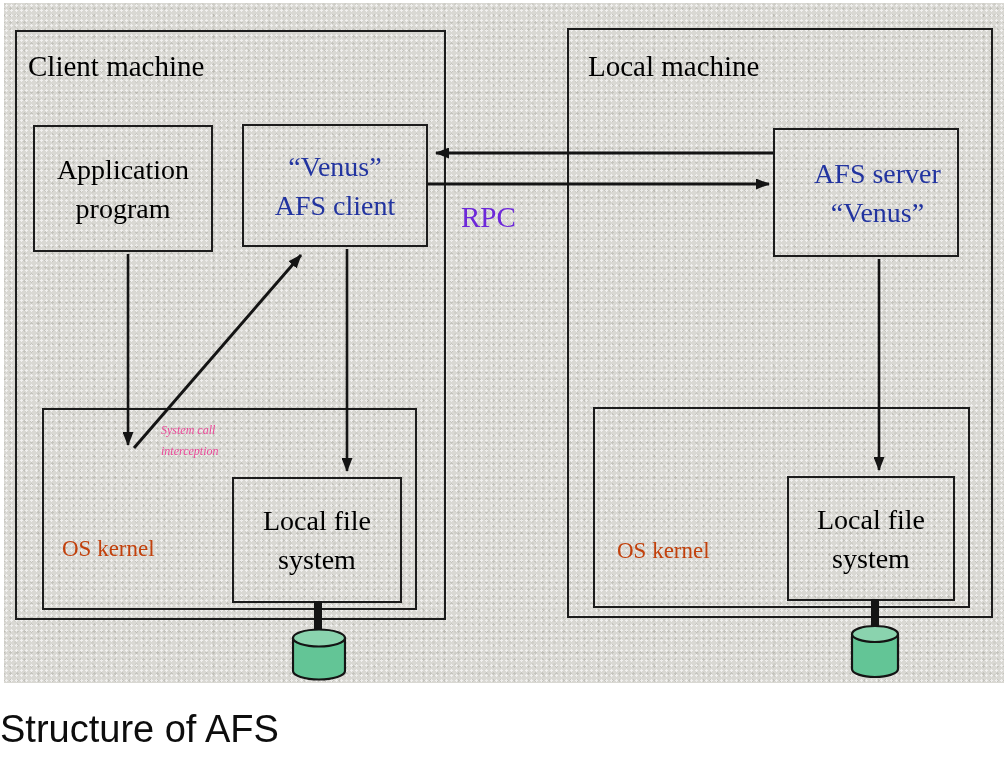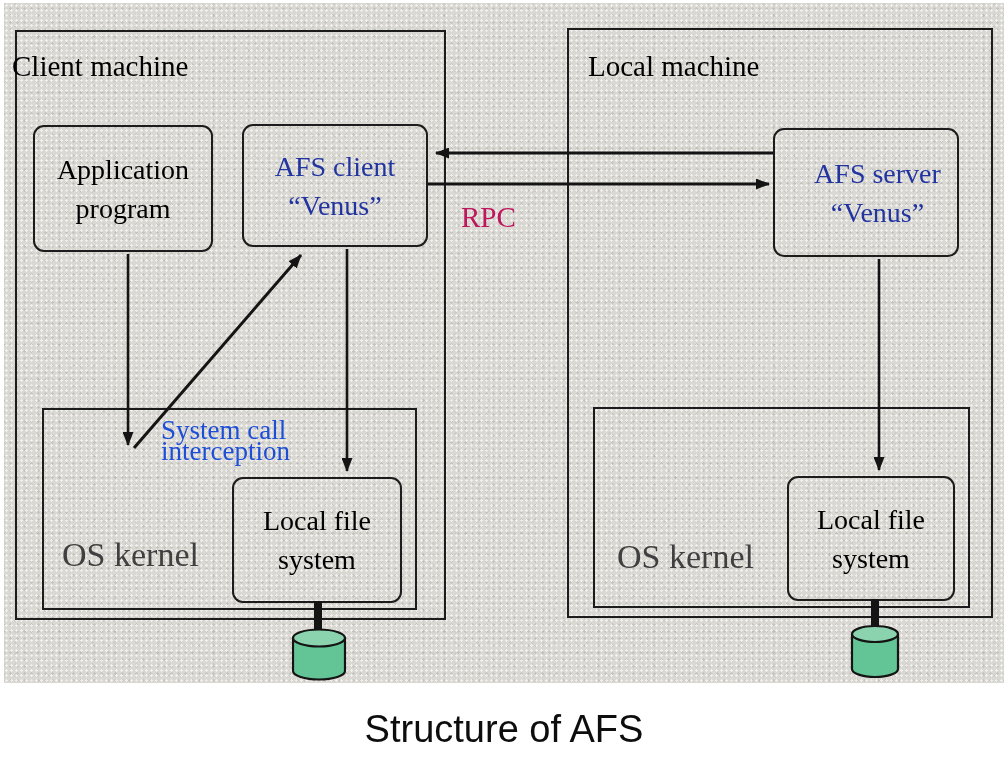--- a/index.html
+++ b/index.html
@@ -33,94 +33,94 @@
     box-sizing: border-box;
     background: transparent;
     z-index: 2;
   }
   .label-box {
     display: flex;
     flex-direction: column;
     justify-content: center;
     align-items: center;
     text-align: right;
-    border-radius: 11px;
   }
   .box-line {
     font-size: 28px;
     line-height: 39px;
     color: #000000;
     white-space: nowrap;
   }
   .blue-text .box-line { color: #2234a0; }
   .machine-title {
     position: absolute;
     z-index: 3;
     font-size: 29px;
     color: #000000;
     white-space: nowrap;
   }
   .kernel-label {
     position: absolute;
     z-index: 3;
-    font-size: 34px;
-    color: #404040;
+    font-size: 23px;
+    color: #c2410c;
     white-space: nowrap;
   }
   .note-label {
     position: absolute;
     z-index: 3;
-    font-size: 27px;
+    font-size: 12px;
     line-height: 21px;
-    color: #1d4ed8;
+    color: #ec4899;
     white-space: nowrap;
+    font-style: italic;
   }
   .rpc-label {
     position: absolute;
     z-index: 3;
     font-size: 29px;
-    color: #be185d;
+    color: #6d28d9;
     white-space: nowrap;
   }
   .arrows-svg {
     position: absolute;
     left: 0; top: 0;
     width: 1008px; height: 776px;
     z-index: 4;
     pointer-events: none;
   }
   .caption {
     position: absolute;
     left: 0; top: 708px;
     width: 1008px;
-    text-align: center;
+    text-align: left;
     font-family: "Liberation Sans", "DejaVu Sans", sans-serif;
     font-size: 38px;
     color: #0d0d0d;
     z-index: 3;
   }
 </style>
 </head>
 <body>
 
 <div class="stage">
 
   <div class="paper"></div>
 
   <div class="dbox" style="left:15px; top:30px; width:431px; height:590px;"></div>
-  <div class="machine-title" style="left:12px; top:50px;">Client machine</div>
+  <div class="machine-title" style="left:28px; top:50px;">Client machine</div>
 
   <div class="dbox label-box" style="left:33px; top:125px; width:180px; height:127px;">
     <div class="box-line">Application</div>
     <div class="box-line">program</div>
   </div>
 
   <div class="dbox label-box blue-text" style="left:242px; top:124px; width:186px; height:123px;">
+    <div class="box-line">“Venus”</div>
     <div class="box-line">AFS client</div>
-    <div class="box-line">“Venus”</div>
   </div>
 
   <div class="dbox" style="left:42px; top:408px; width:375px; height:202px;"></div>
   <div class="kernel-label" style="left:62px; top:536px;">OS kernel</div>
 
   <div class="note-label" style="left:161px; top:420px;">
     <div>System call</div>
     <div>interception</div>
   </div>
 

